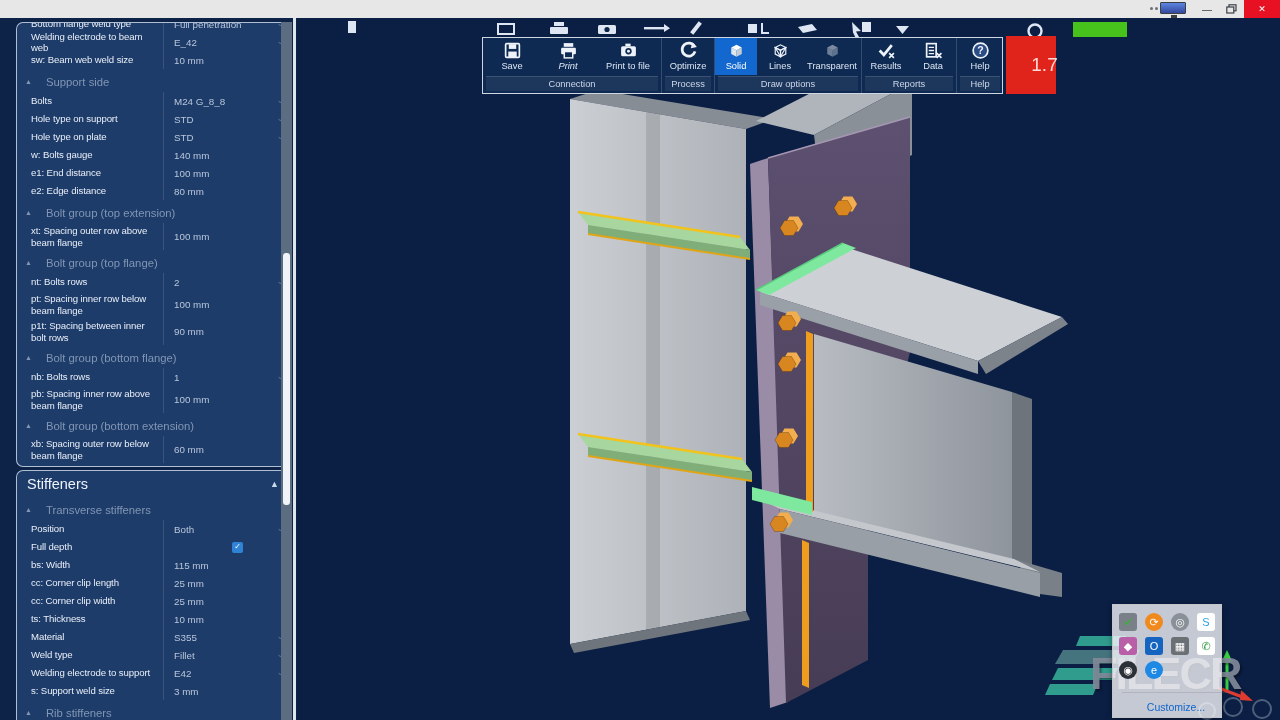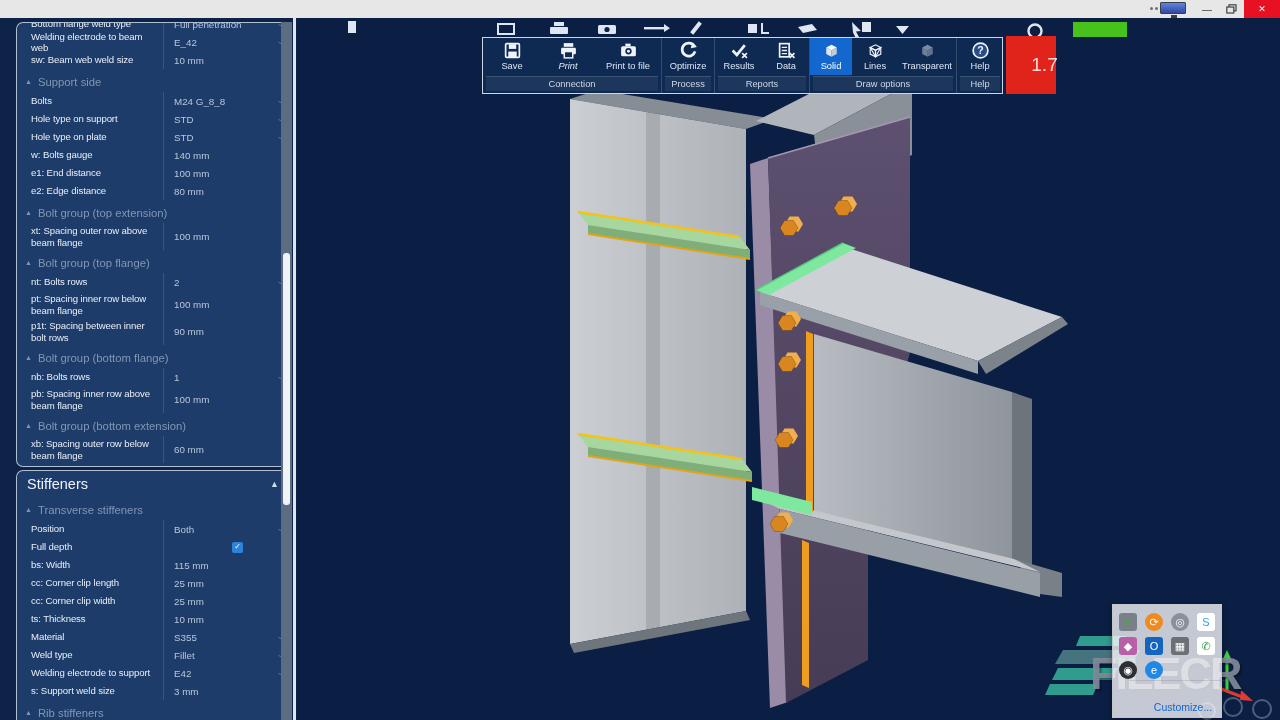--- a/index.html
+++ b/index.html
@@ -21,21 +21,21 @@
   .panel{position:absolute;left:8px;width:274px;background:#1d3c6a;border:1px solid rgba(203,214,232,0.85);border-radius:7px;overflow:hidden;z-index:31;margin-left:8px;}
   #panel1{top:22px;height:445px;}
   #panel2{top:470px;height:256px;}
   #panel1 .rows{margin-top:-8px;}
   .p-row{position:relative;display:flex;align-items:center;padding-left:14px;}
   .row,.check{height:18px;}
   .row2{height:27px;}
   .lbl{flex:0 0 132px;color:#e9eef7;font-size:9.6px;line-height:1.15;letter-spacing:-0.1px;padding-right:4px;}
   .val{flex:1;align-self:stretch;display:flex;align-items:center;border-left:1px solid rgba(255,255,255,0.13);padding-left:10px;color:#b9c6da;font-size:9.8px;}
   .dd{position:absolute;right:5px;top:50%;transform:translateY(-60%);color:rgba(255,255,255,0.28);font-size:9px;}
-  .section{height:21px;padding-left:8px;color:#8296b4;font-size:11.3px;display:flex;align-items:center;gap:6px;margin-top:2px;}
+  .section{height:21px;padding-left:8px;color:#8296b4;font-size:11.3px;display:flex;align-items:center;gap:14px;margin-top:2px;}
   .scaret{font-size:7px;color:#8296b4;}
   .cb{width:11px;height:11px;background:#2f83d6;border-radius:2px;margin-left:58px;display:flex;align-items:center;justify-content:center;color:#fff;font-size:8px;line-height:1;}
   #stiff-title{height:26px;display:flex;align-items:center;padding:0 10px;color:#eef3fa;font-size:14.5px;}
   #stiff-title .t-caret{margin-left:auto;font-size:9px;color:#cdd9ea;}
   #scroll-track{position:absolute;left:281px;top:22px;width:11px;height:698px;background:#5c6c81;z-index:32;}
   #scroll-thumb{position:absolute;left:2px;top:231px;width:7px;height:252px;background:#f0f3f7;border-radius:3px;}
   #splitter{position:absolute;left:293px;top:18px;width:3px;height:702px;background:rgba(242,246,250,0.92);z-index:33;}
 
   
   #viewport{position:absolute;left:297px;top:18px;width:983px;height:702px;background:#0b1f44;z-index:1;}
@@ -52,21 +52,21 @@
   #version-badge{position:absolute;left:1006px;top:36px;width:50px;height:58px;background:#e0241b;color:#ffd9d4;font-size:19px;display:flex;align-items:center;justify-content:center;z-index:20;padding-left:27px;}
   #green-banner{position:absolute;left:1073px;top:22px;width:54px;height:15px;background:#47c21c;z-index:20;}
 
   
   #watermark{position:absolute;left:1090px;top:648px;z-index:3;color:rgba(128,138,153,0.92);font-size:45px;font-weight:bold;letter-spacing:-2px;text-shadow:2px 2px 2px rgba(0,0,0,0.35);}
   #wm-logo{position:absolute;z-index:3;left:0;top:0;}
   #dotcom{position:absolute;left:1223px;top:721px;width:56px;height:23px;background:#16254a;border:1px solid rgba(200,210,225,0.5);border-radius:5px;color:#e8eef7;font-weight:bold;font-size:14px;display:flex;align-items:center;justify-content:center;z-index:5;}
   #tray{position:absolute;left:1112px;top:604px;width:110px;height:114px;background:rgba(250,250,252,0.78);border:1px solid #c4c6cc;box-shadow:0 2px 6px rgba(0,0,0,0.35);z-index:4;}
   #tray-grid{display:flex;flex-wrap:wrap;padding:8px 6px 2px;gap:6px 8px;}
   .tray-ic{width:18px;height:18px;border-radius:3px;display:flex;align-items:center;justify-content:center;font-size:11px;color:#fff;line-height:1;}
-  #tray-cust{position:absolute;left:16px;bottom:4px;width:100%;text-align:center;color:#1166cc;font-size:10.5px;border-top:1px solid rgba(120,120,130,0.25);padding-top:20px;}
+  #tray-cust{position:absolute;left:9px;bottom:4px;width:100%;text-align:center;color:#1166cc;font-size:10.5px;border-top:1px solid rgba(120,120,130,0.25);padding-top:8px;}
 </style>
 </head>
 <body>
 
 <div id="stage">
 
   <div id="viewport"></div>
 
   <svg id="modelsvg" width="1280" height="720" viewBox="0 0 1280 720">
     <defs>
@@ -263,40 +263,20 @@
               <path d="M14.7,5.2 A6.2,6.2 0 1 0 15.2,9.8" fill="none" stroke="#eef3fa" stroke-width="2.6"></path>
               <polygon points="12.5,1.5 17,5.8 11.2,6.8" fill="#eef3fa"></polygon>
             </svg>
             <span>Optimize</span>
           </div>
         </div>
         <div class="glabel">Process</div>
       </div>
       <div class="rgroup">
         <div class="rbtns">
-          <div class="rbtn" style="width: 48px;">
-            <svg width="19" height="19" viewBox="0 0 18 18">
-              <path d="M2.5,9 l4,4.2 L14,4" fill="none" stroke="#eef3fa" stroke-width="2.6"></path>
-              <path d="M11.5,11.5 l4.5,4.5 M16,11.5 l-4.5,4.5" stroke="#eef3fa" stroke-width="1.6"></path>
-            </svg>
-            <span>Results</span>
-          </div>
-          <div class="rbtn" style="width: 46px;">
-            <svg width="19" height="19" viewBox="0 0 18 18">
-              <rect x="2.5" y="2.5" width="9" height="12.5" fill="none" stroke="#eef3fa" stroke-width="1.6"></rect>
-              <path d="M4.5,6 h5 M4.5,9 h5 M4.5,12 h5" stroke="#eef3fa" stroke-width="1.3"></path>
-              <path d="M12,11.5 l4.5,4.5 M16.5,11.5 l-4.5,4.5" stroke="#eef3fa" stroke-width="1.6"></path>
-            </svg>
-            <span>Data</span>
-          </div>
-        </div>
-        <div class="glabel">Reports</div>
-      </div>
-      <div class="rgroup">
-        <div class="rbtns">
           <div class="rbtn active" style="width: 42px;">
             <svg width="19" height="19" viewBox="0 0 18 18">
               <polygon points="4,6.2 9,3.6 14,6.2 9,8.8" fill="#ffffff"></polygon>
               <polygon points="4,6.2 9,8.8 9,15 4,12.4" fill="#dfe5ec"></polygon>
               <polygon points="14,6.2 9,8.8 9,15 14,12.4" fill="#c2cbd6"></polygon>
             </svg>
             <span>Solid</span>
           </div>
           <div class="rbtn" style="width: 46px;">
             <svg width="19" height="19" viewBox="0 0 18 18">
@@ -314,20 +294,40 @@
               <g fill-opacity="0.45">
                 <polygon points="4,6.2 9,3.6 14,6.2 9,8.8" fill="#ffffff"></polygon>
                 <polygon points="4,6.2 9,8.8 9,15 4,12.4" fill="#dfe5ec"></polygon>
                 <polygon points="14,6.2 9,8.8 9,15 14,12.4" fill="#c2cbd6"></polygon>
               </g>
             </svg>
             <span>Transparent</span>
           </div>
         </div>
         <div class="glabel">Draw options</div>
+      </div>
+      <div class="rgroup">
+        <div class="rbtns">
+          <div class="rbtn" style="width: 48px;">
+            <svg width="19" height="19" viewBox="0 0 18 18">
+              <path d="M2.5,9 l4,4.2 L14,4" fill="none" stroke="#eef3fa" stroke-width="2.6"></path>
+              <path d="M11.5,11.5 l4.5,4.5 M16,11.5 l-4.5,4.5" stroke="#eef3fa" stroke-width="1.6"></path>
+            </svg>
+            <span>Results</span>
+          </div>
+          <div class="rbtn" style="width: 46px;">
+            <svg width="19" height="19" viewBox="0 0 18 18">
+              <rect x="2.5" y="2.5" width="9" height="12.5" fill="none" stroke="#eef3fa" stroke-width="1.6"></rect>
+              <path d="M4.5,6 h5 M4.5,9 h5 M4.5,12 h5" stroke="#eef3fa" stroke-width="1.3"></path>
+              <path d="M12,11.5 l4.5,4.5 M16.5,11.5 l-4.5,4.5" stroke="#eef3fa" stroke-width="1.6"></path>
+            </svg>
+            <span>Data</span>
+          </div>
+        </div>
+        <div class="glabel">Reports</div>
       </div>
       <div class="rgroup">
         <div class="rbtns">
           <div class="rbtn" style="width: 46px;">
             <svg width="19" height="19" viewBox="0 0 18 18">
               <circle cx="9" cy="9" r="7" fill="#2a4d86" stroke="#eef3fa" stroke-width="1.6"></circle>
               <text x="9" y="12.4" text-anchor="middle" font-size="10" font-weight="bold" fill="#eef3fa" font-family="Liberation Sans,sans-serif">?</text>
             </svg>
             <span>Help</span>
           </div>

